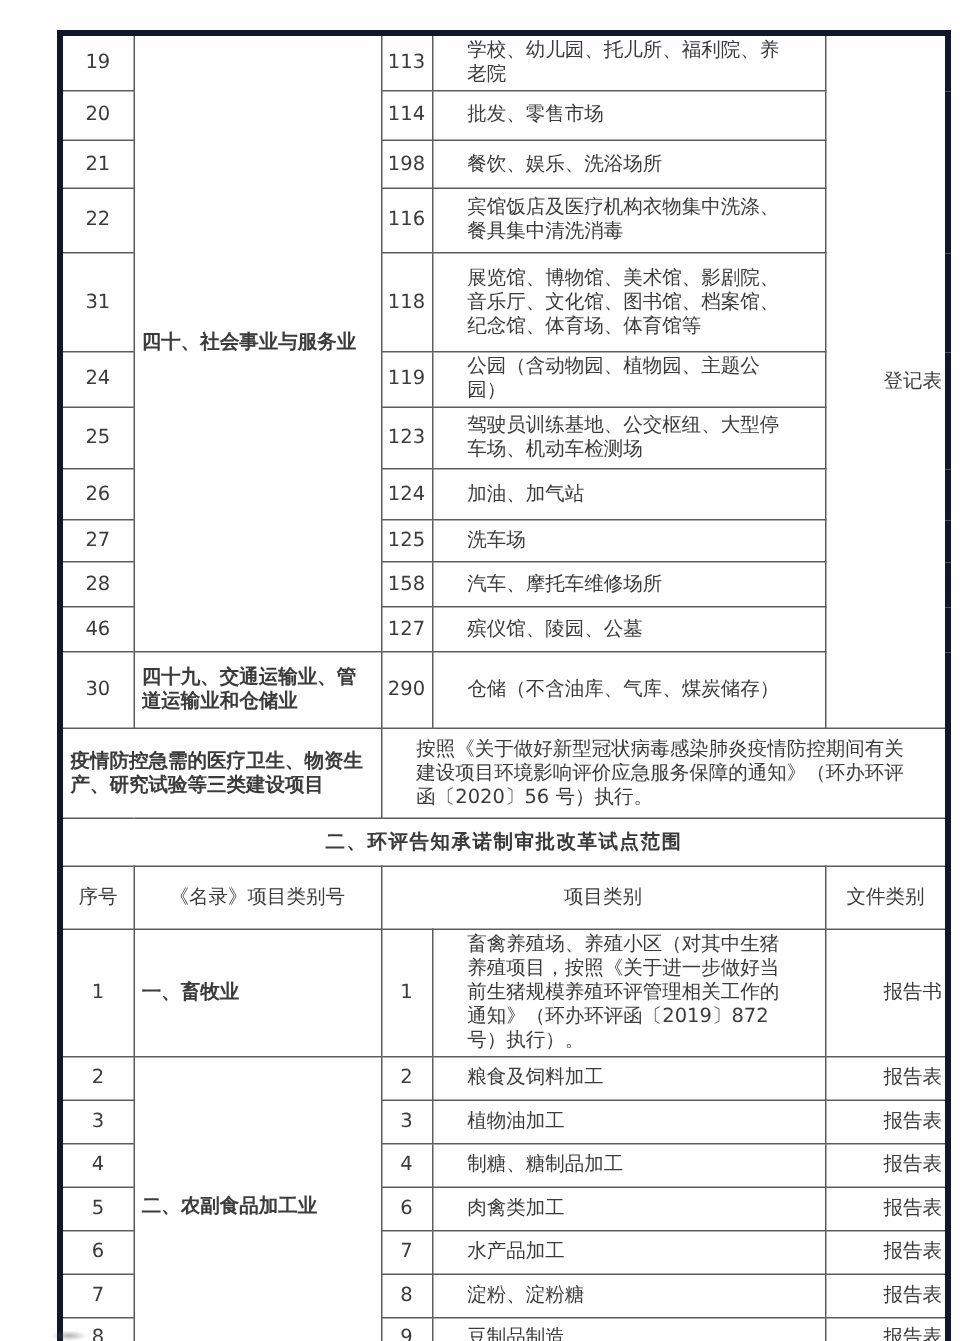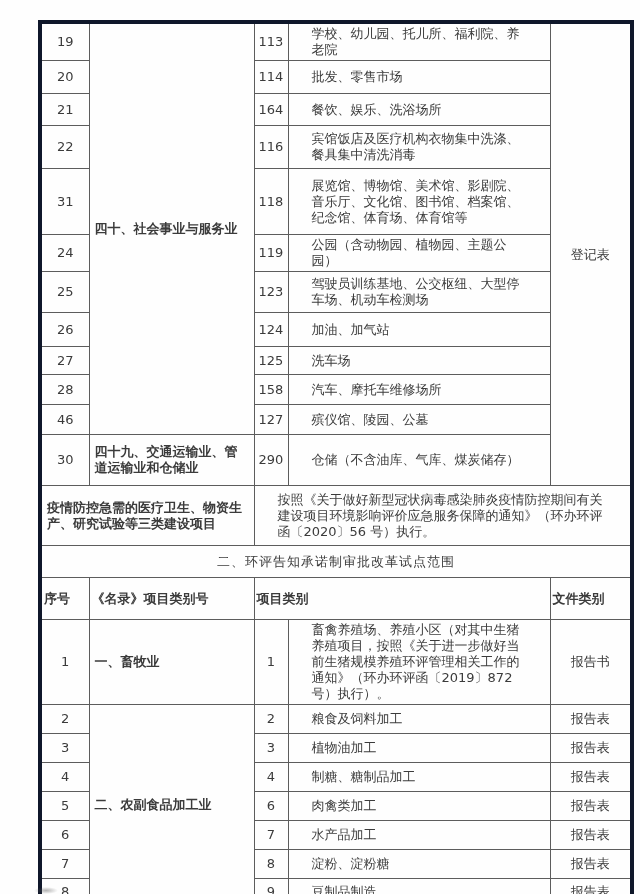--- a/index.html
+++ b/index.html
@@ -2,25 +2,25 @@
 <html><head>
 <meta charset="utf-8">
 <style>
   html,body{margin:0;padding:0;width:640px;height:894px;background:#fefefe;overflow:hidden;}
   body{font-family:"DejaVu Sans","Liberation Sans",sans-serif;color:#383838;}
   .doc-wrap{position:absolute;top:20px;left:18px;}
   table.tbl{border-collapse:collapse;table-layout:fixed;width:592px;border:4px solid #0f172a;margin-left:20px;}
   td{border:1px solid #5c5c5c;font-size:13px;line-height:16px;padding:2px 6px;
      vertical-align:middle;color:#3b3b3b;overflow:hidden;}
   td.num{text-align:center;padding:2px 1px;}
-  td.doc-type{text-align:center;padding:2px 2px;}
+  td.doc-type{text-align:right;padding:2px 2px;}
   td.industry{padding:2px 4px 2px 5px;font-weight:bold;}
   td.cat{padding:2px 23px;text-align:left;}
-  tr.section-title td{text-align:center;font-weight:normal;font-size:13px;letter-spacing:1px;}
-  tr.col-headers td{font-weight:bold;padding:2px 2px;}
+  tr.section-title td{text-align:center;font-weight:bold;font-size:13px;letter-spacing:1px;}
+  tr.col-headers td{text-align:center;font-weight:normal;padding:2px 2px;}
   .artifact{position:absolute;left:34px;top:887px;width:24px;height:7px;
      background:radial-gradient(ellipse at center, rgba(90,90,90,0.45), rgba(90,90,90,0) 70%);}
 </style>
 </head>
 <body>
 
 <div class="doc-wrap">
 <table class="tbl">
   <colgroup>
     <col style="width:49px">
@@ -38,21 +38,21 @@
     <td class="cat">学校、幼儿园、托儿所、福利院、养老院</td>
     <td class="doc-type" rowspan="12">登记表</td>
   </tr>
   <tr style="height:33px">
     <td class="num">20</td>
     <td class="num">114</td>
     <td class="cat">批发、零售市场</td>
   </tr>
   <tr style="height:32px">
     <td class="num">21</td>
-    <td class="num">164</td>
+    <td class="num">198</td>
     <td class="cat">餐饮、娱乐、洗浴场所</td>
   </tr>
   <tr style="height:43px">
     <td class="num">22</td>
     <td class="num">116</td>
     <td class="cat">宾馆饭店及医疗机构衣物集中洗涤、餐具集中清洗消毒</td>
   </tr>
   <tr style="height:66px">
     <td class="num">31</td>
     <td class="num">118</td>

